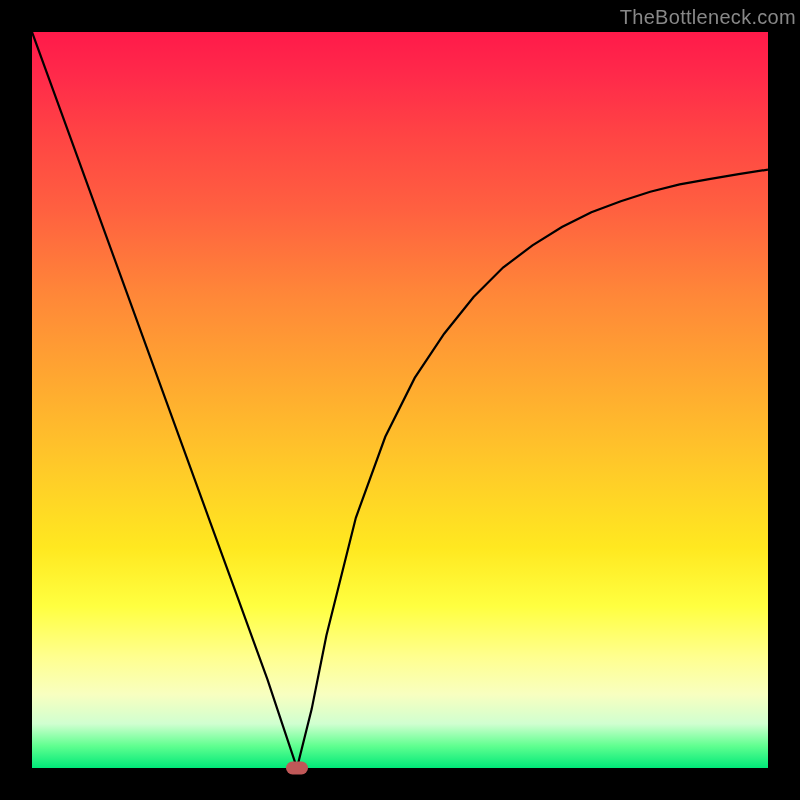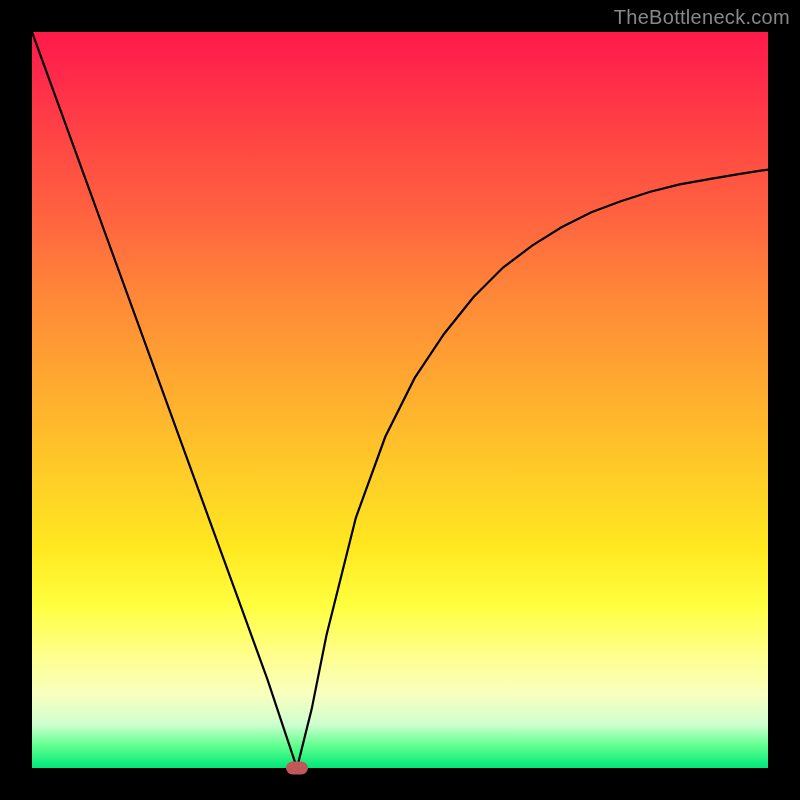--- a/index.html
+++ b/index.html
@@ -41,21 +41,21 @@
     width: 22px;
     height: 13px;
     background: #c05858;
     border-radius: 7px;
     transform: translate(-50%, -50%);
   }
   
   .watermark {
     position: absolute;
     top: 6px;
-    right: 10px;
+    right: 4px;
     color: #888;
     font-size: 20px;
     font-weight: 500;
     letter-spacing: 0.3px;
   }
 </style>
 </head>
 <body>
 
 <div class="plot-area">

